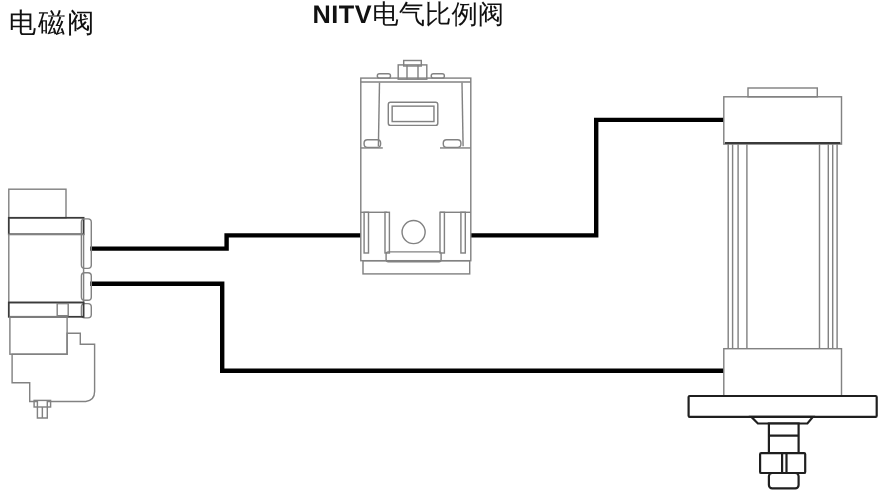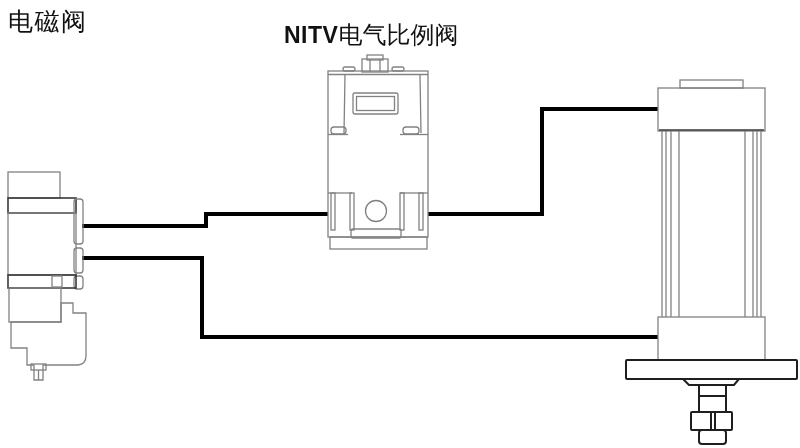--- a/index.html
+++ b/index.html
@@ -6,21 +6,21 @@
   .canvas{
     position:relative;
     width:800px;height:448px;
     background:var(--bg,#fff);
     overflow:hidden;
     font-family:"Liberation Serif","DejaVu Serif",serif;
     color:var(--text,#111);
   }
   .label{position:absolute;line-height:1.15;white-space:nowrap;}
   .label-solenoid{left:8px;top:8px;font-size:25px;letter-spacing:1.5px;}
-  .label-prop{left:284px;top:22px;font-size:24px;text-align:center;}
+  .label-prop{left:284px;top:0;font-size:24px;text-align:center;}
   .label-prop .latin{
     font-family:"Liberation Sans","DejaVu Sans",sans-serif;
     font-weight:600;font-size:23px;letter-spacing:0.5px;
   }
   .label-cylinder{left:651px;top:8px;font-size:24px;letter-spacing:0.5px;}
 
   svg{position:absolute;left:0;top:0;}
   .ln{stroke:var(--outline,#808080);stroke-width:1.3;fill:none;}
   .ln-dark{stroke:var(--outline-dark,#3a3a3a);stroke-width:1.6;fill:none;}
   .ln-black{stroke:var(--detail,#1f1f1f);stroke-width:2;fill:#fff;}

